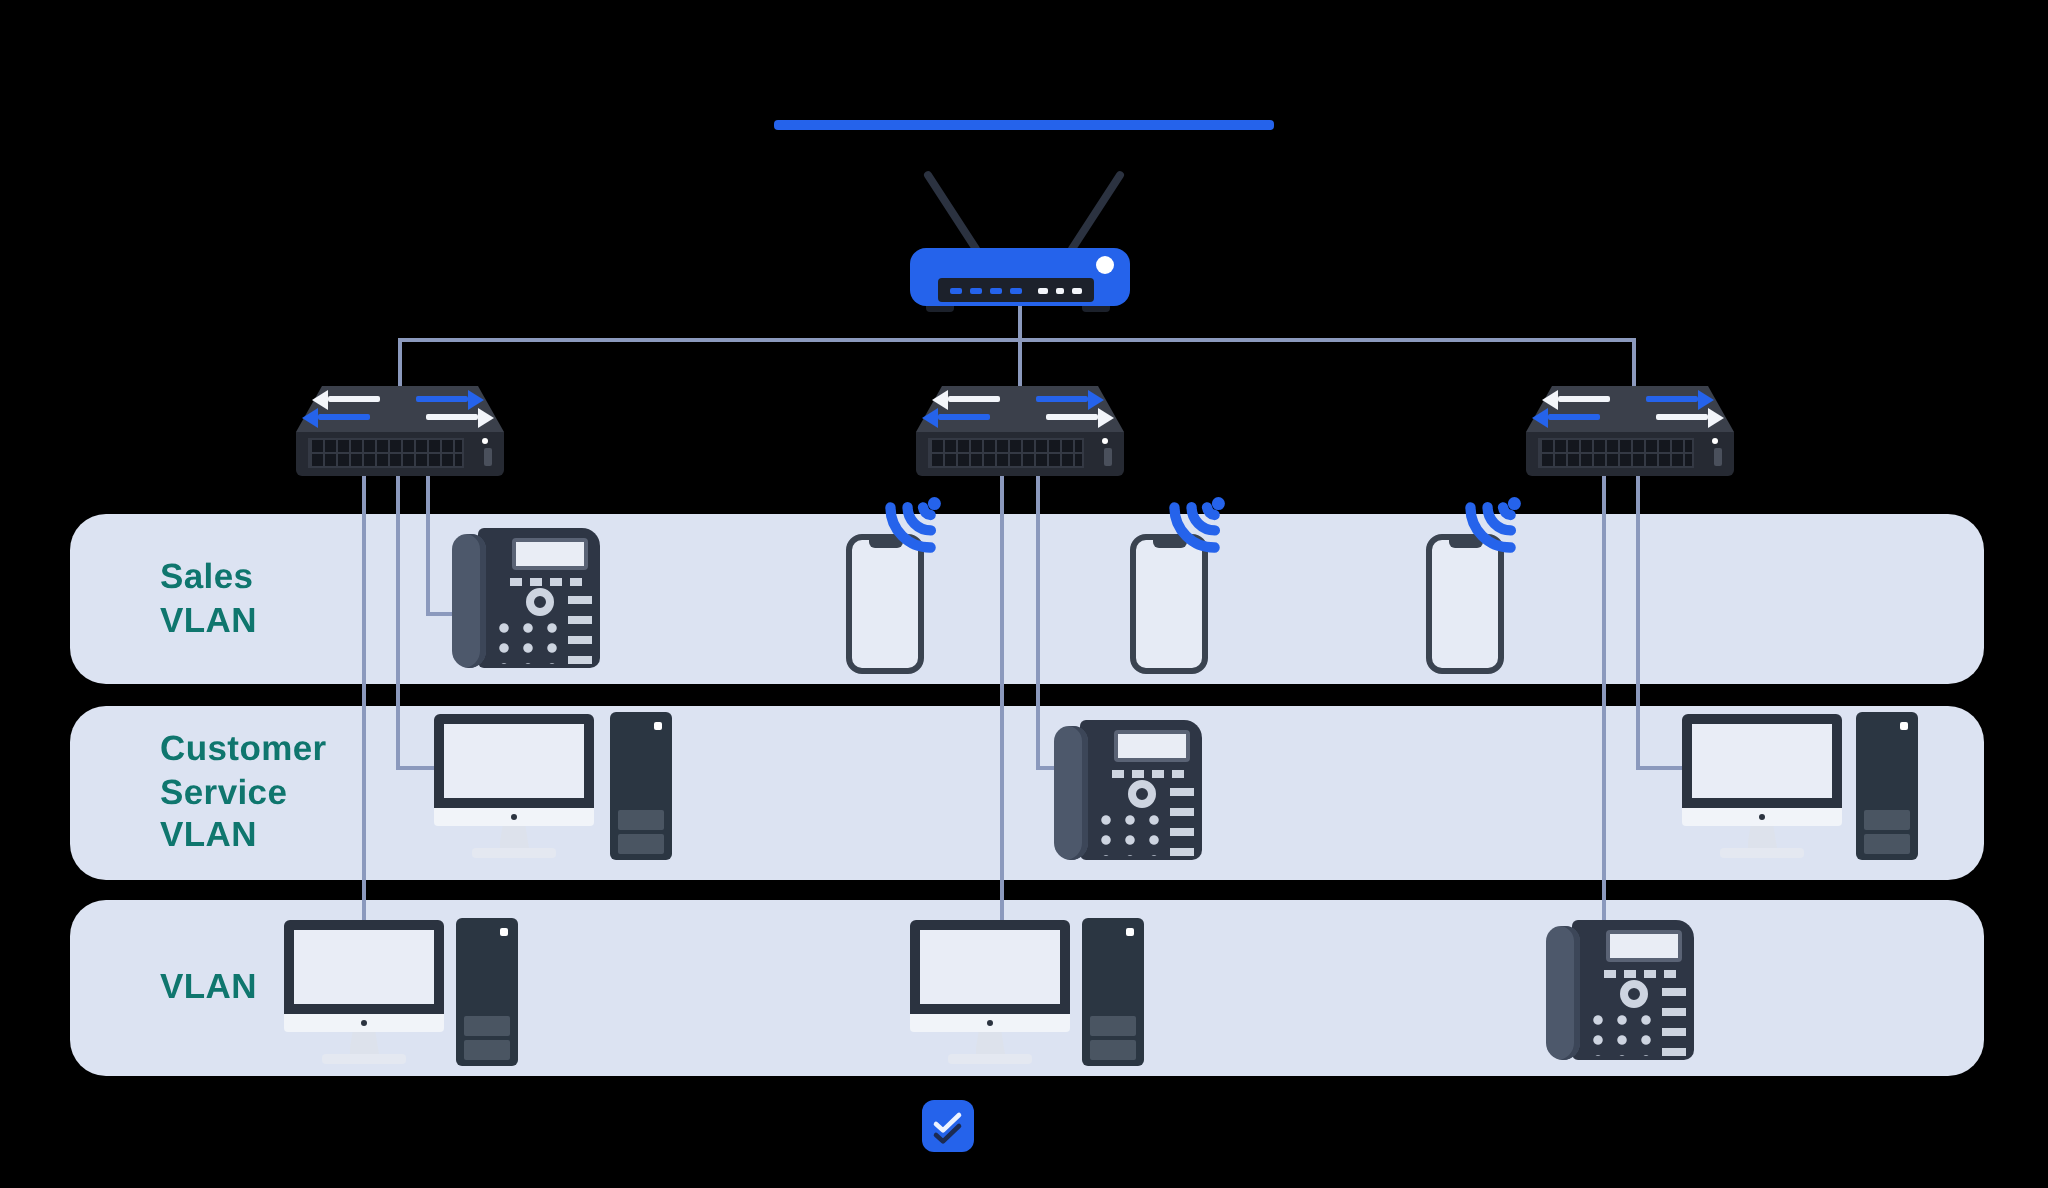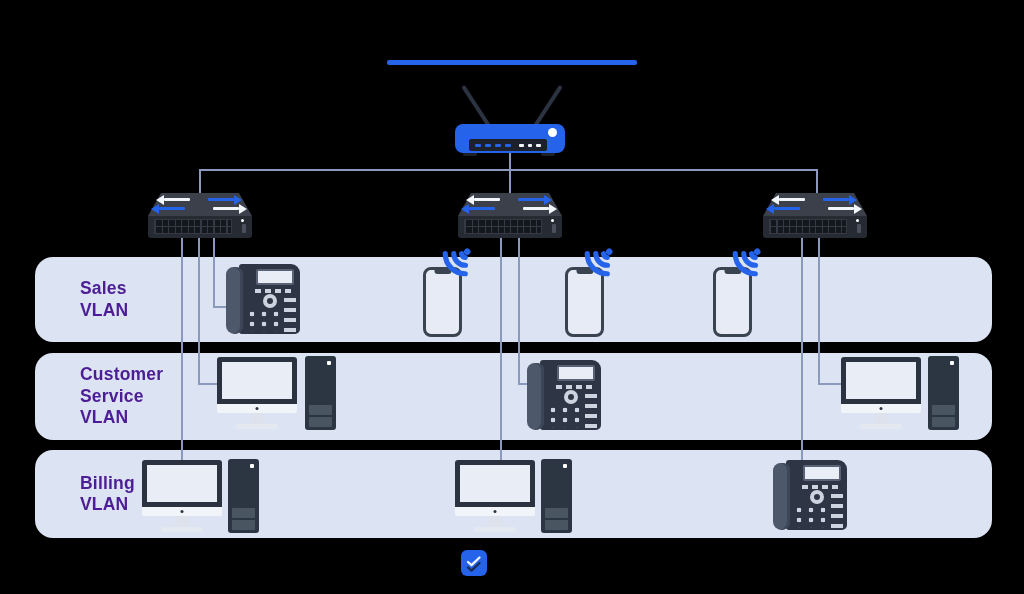--- a/index.html
+++ b/index.html
@@ -43,21 +43,21 @@
   .arrow::after{content:"";position:absolute;top:50%;transform:translateY(-50%);
                 border-top:5px solid transparent;border-bottom:5px solid transparent;}
   .arrow.right::after{left:100%;border-left:8px solid var(--c);}
   .arrow.left::after{right:100%;border-right:8px solid var(--c);}
   .c-white{--c:#f2f5fa;}
   .c-blue{--c:#2563eb;}
 
   
   .band{position:absolute;left:35px;width:957px;background:#dce3f2;border-radius:18px;
         display:flex;flex-direction:column;justify-content:center;padding-left:45px;box-sizing:border-box;}
-  .band-label{font-weight:bold;font-size:17.5px;line-height:1.22;color:#4c1d95;letter-spacing:.2px;}
+  .band-label{font-weight:bold;font-size:17.5px;line-height:1.22;color:#0f766e;letter-spacing:.2px;}
   .band-label span{display:block;}
 
   
   .monitor{position:absolute;width:80px;display:flex;flex-direction:column;align-items:center;}
   .mon-frame{width:80px;height:47px;background:#e9edf6;border:5px solid #2b3340;border-radius:3px 3px 0 0;box-sizing:border-box;}
   .mon-chin{width:80px;height:9px;background:#f1f4f9;position:relative;border-radius:0 0 2px 2px;}
   .mon-dot{position:absolute;left:50%;top:3px;transform:translateX(-50%);width:3px;height:3px;background:#2b3340;border-radius:50%;}
   .mon-stand{width:15px;height:11px;background:#dde2ec;clip-path:polygon(12% 0,88% 0,100% 100%,0 100%);}
   .mon-base{width:42px;height:5px;background:#e4e8f1;border-radius:2px;}
   .tower{position:absolute;width:31px;height:74px;background:#2b3642;border-radius:3px;}
@@ -103,21 +103,20 @@
   </div>
   <div class="band" style="top:353px;height:87px;">
     <div class="band-label">
       <span>Customer</span>
       <span>Service</span>
       <span>VLAN</span>
     </div>
   </div>
   <div class="band" style="top:450px;height:88px;">
     <div class="band-label">
-      <span>Billing</span>
       <span>VLAN</span>
     </div>
   </div>
 
   <div class="bar"></div>
 
   <div class="line" style="left:509px;top:150px;width:2px;height:20px;"></div>
   <div class="line" style="left:199px;top:169px;width:619px;height:2px;"></div>
   <div class="line" style="left:199px;top:169px;width:2px;height:26px;"></div>
   <div class="line" style="left:509px;top:169px;width:2px;height:26px;"></div>

